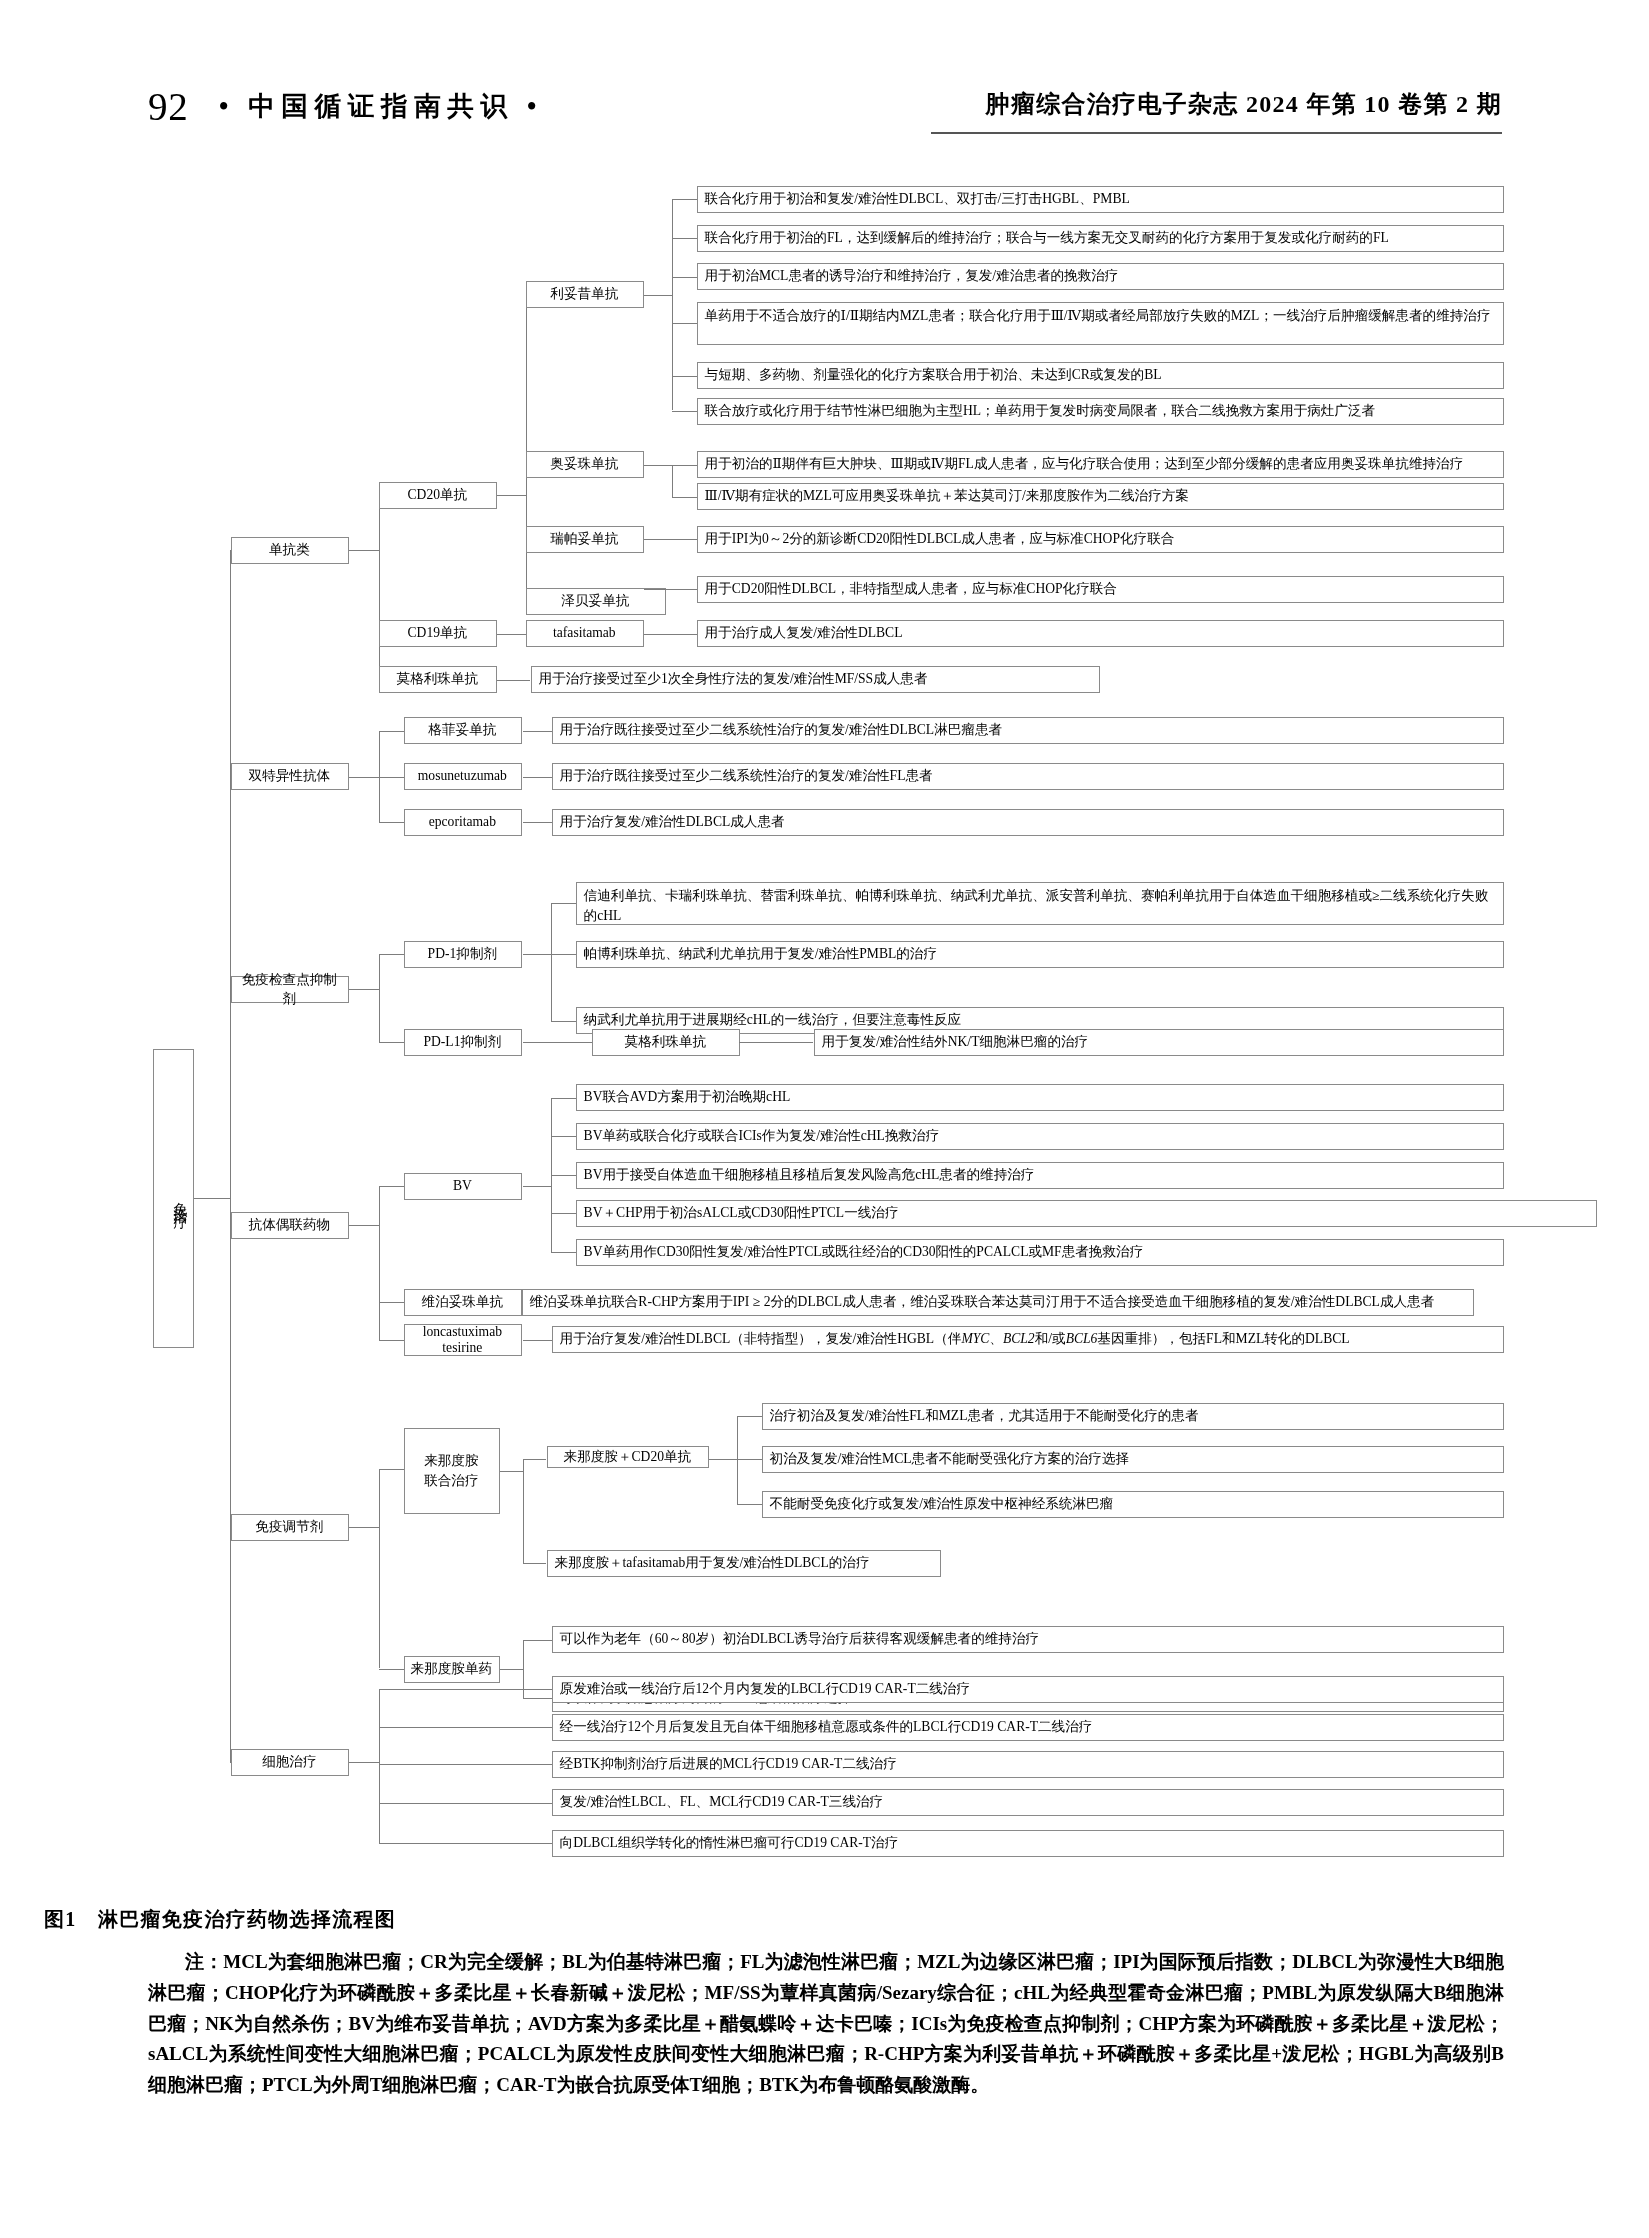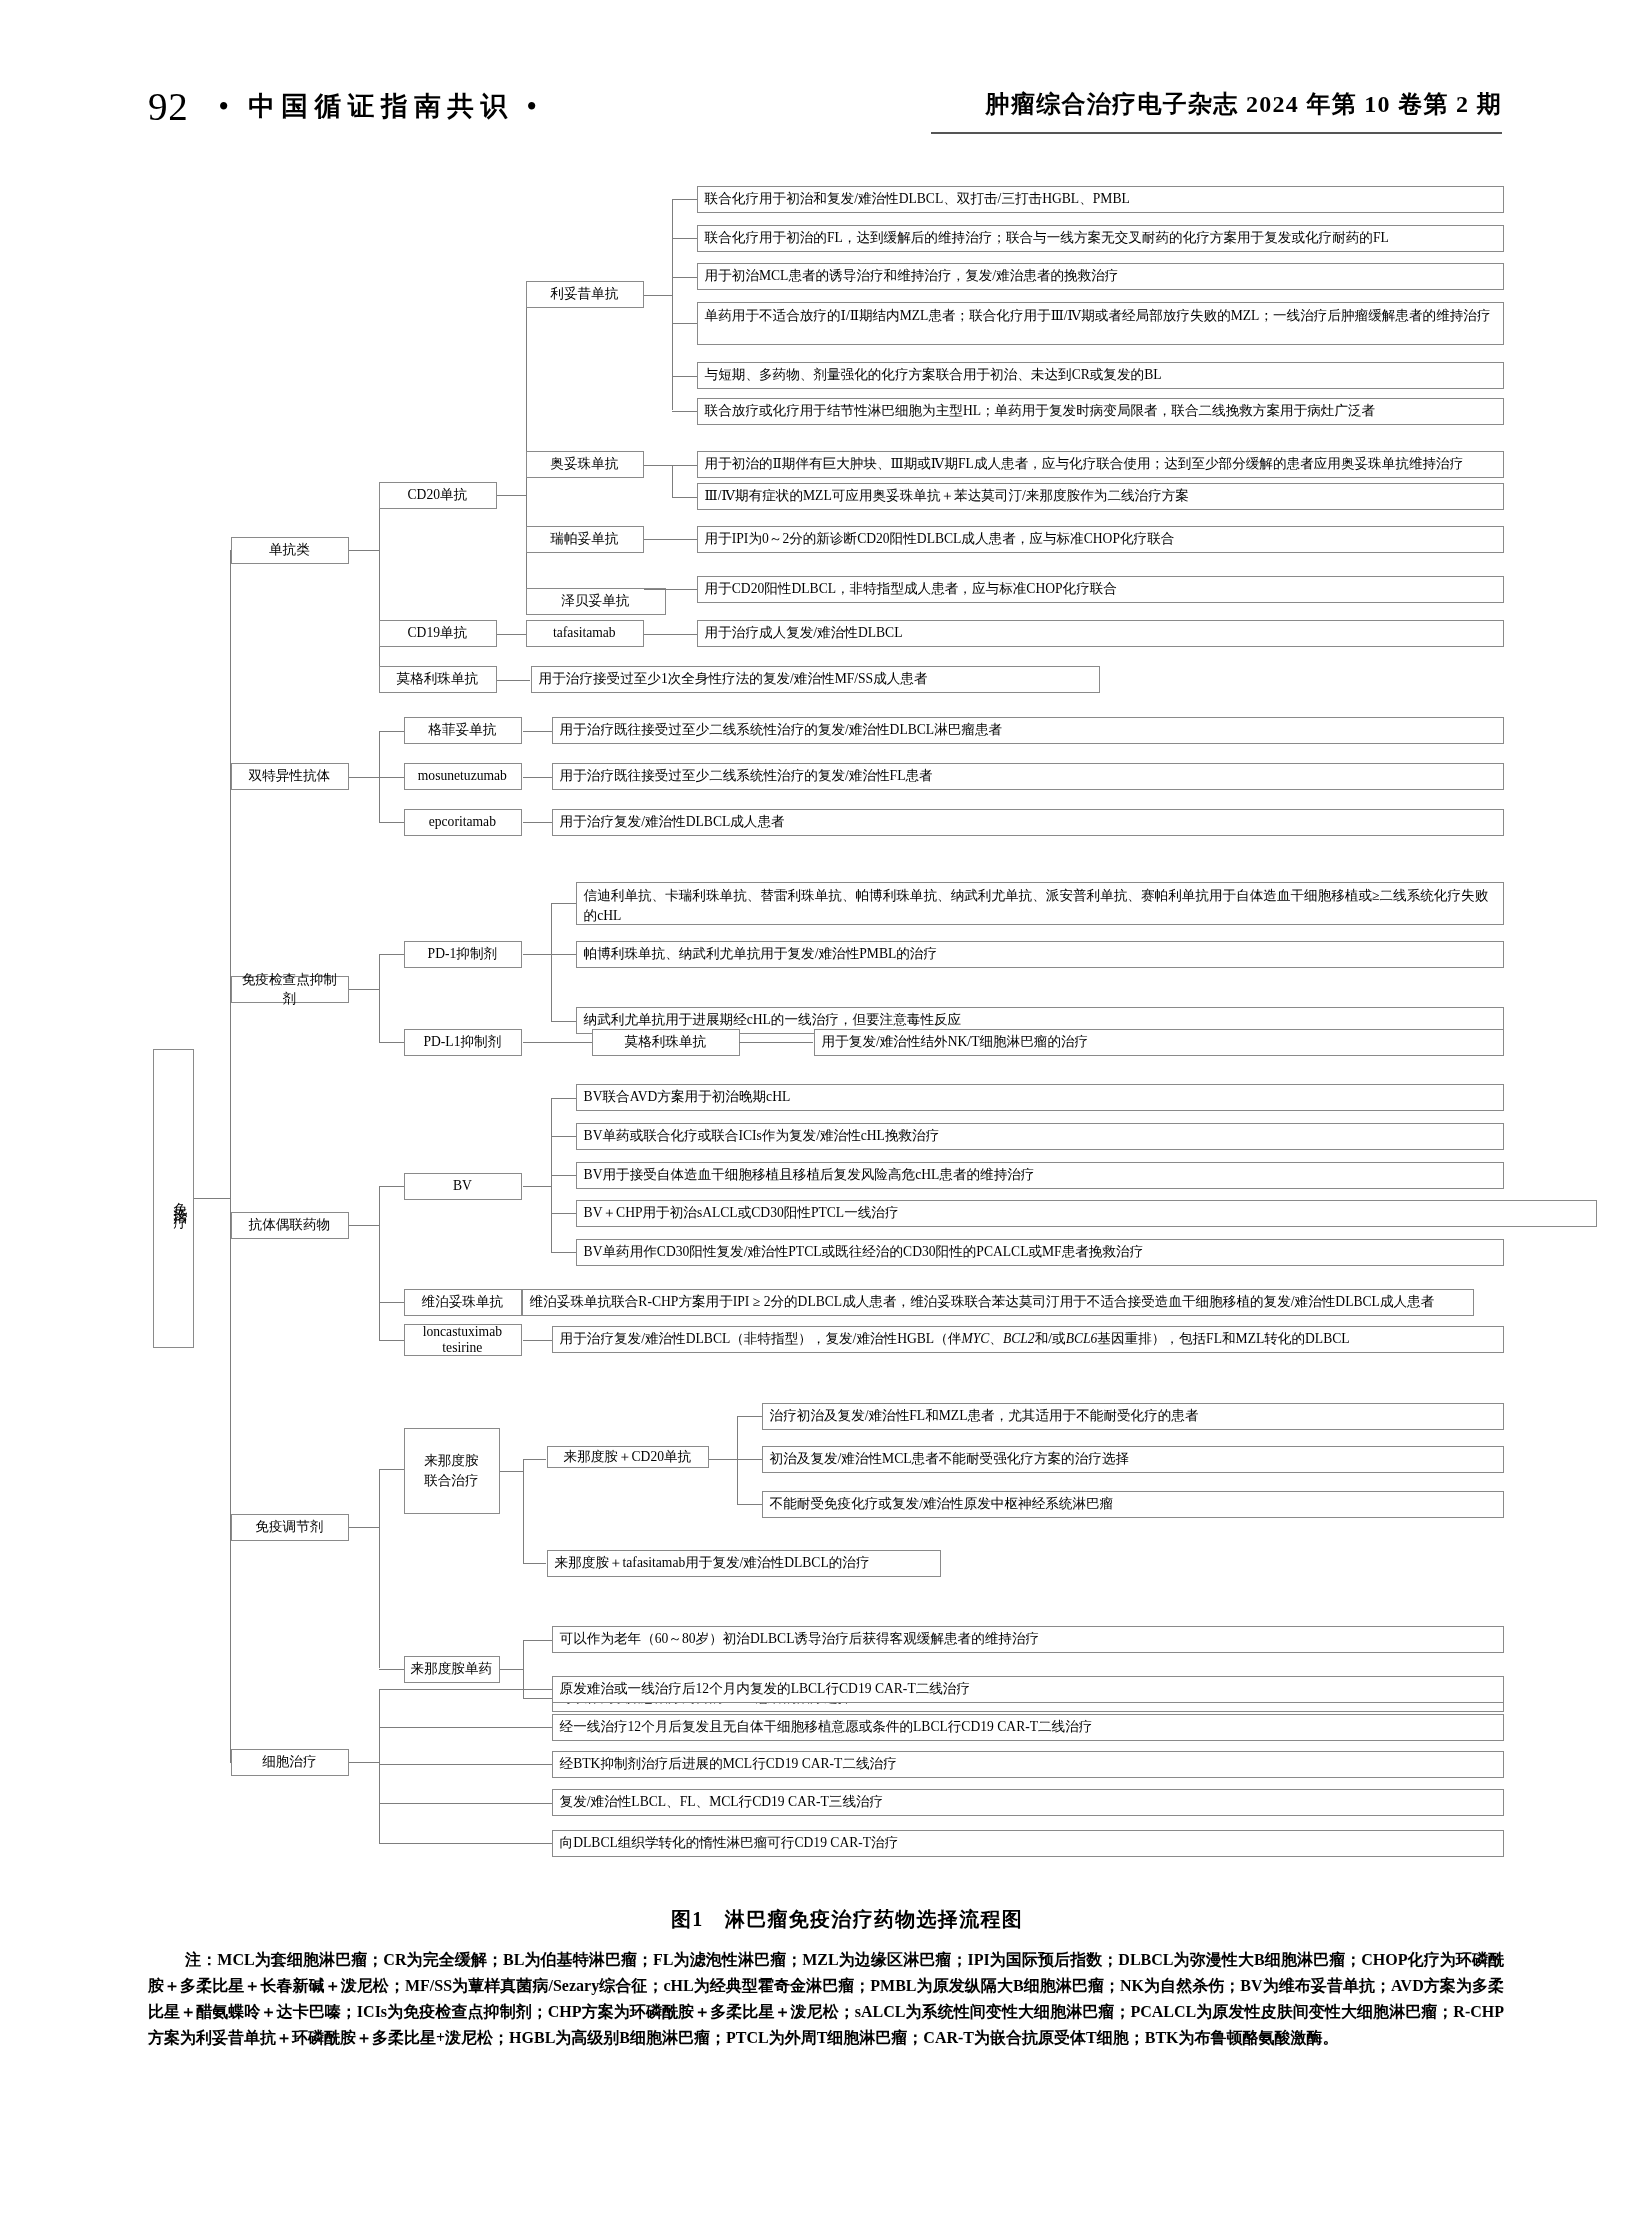--- a/index.html
+++ b/index.html
@@ -37,24 +37,24 @@
   .box .txt{display:block;}
   .box.center .txt{width:100%;}
   .vtext{writing-mode:vertical-rl;text-orientation:upright;letter-spacing:4px;
          line-height:1.15;font-size:14px;}
   .ln{position:absolute;background:#7d7d7d;}
   .lnh{height:1.3px;}
   .lnv{width:1.3px;}
   em.gene{font-style:italic;}
 
   
-  #fig-caption{position:absolute;left:0;right:0;top:1906px;text-align:center;
+  #fig-caption{position:absolute;left:0;right:0;top:1906px;
       font-size:20px;font-weight:700;letter-spacing:1.3px;margin-left:44px;}
   #fig-note{position:absolute;left:148px;width:1356px;top:1947px;
-      font-size:16px;line-height:1.62;text-align:justify;text-justify:inter-character;
+      font-size:19px;line-height:1.62;text-align:justify;text-justify:inter-character;
       font-weight:700;letter-spacing:0px;}
   #fig-note .indent{display:inline-block;width:37px;}
 </style>
 </head>
 <body>
 
 <div class="page">
 
   <div id="header">
     <div id="pagenum">92</div>

